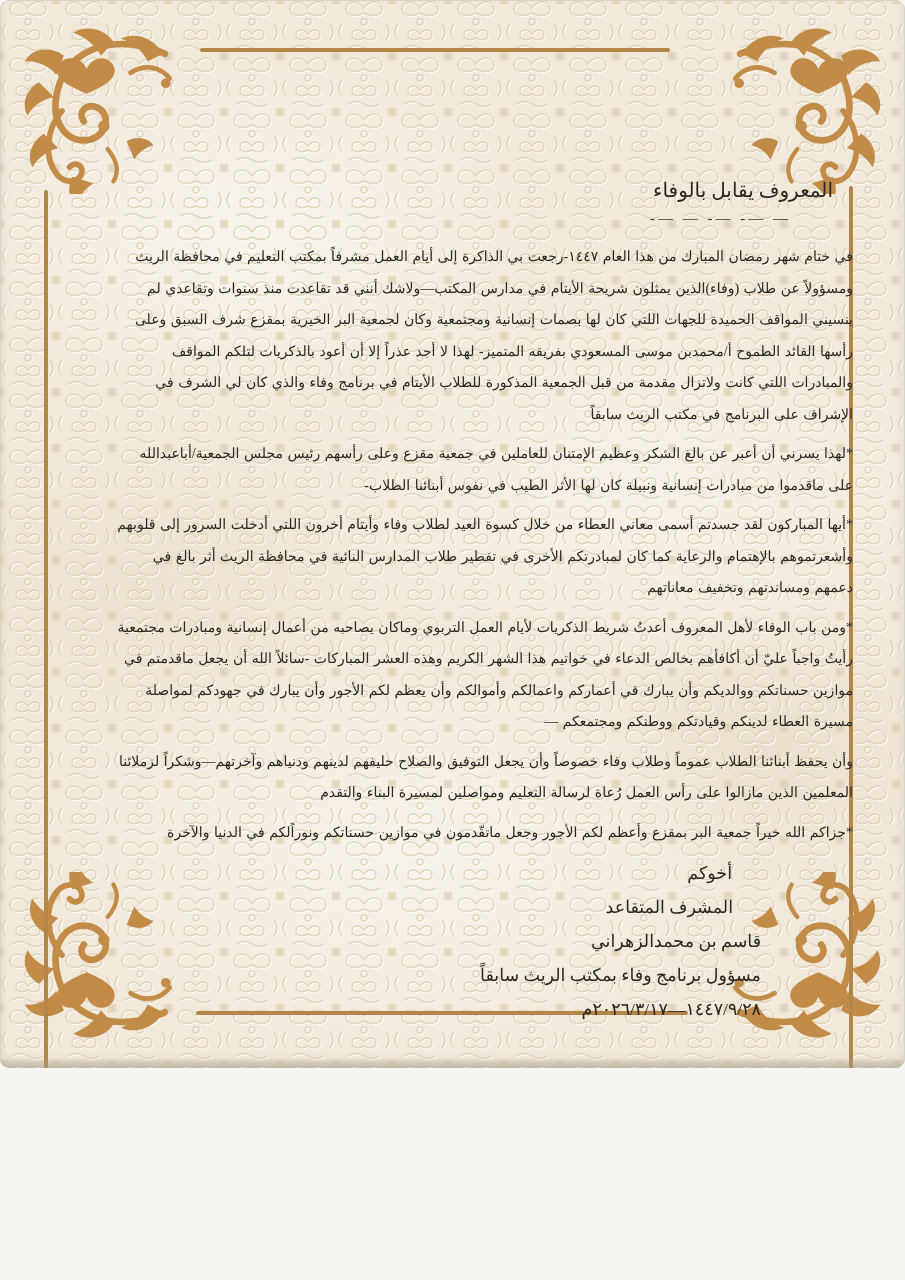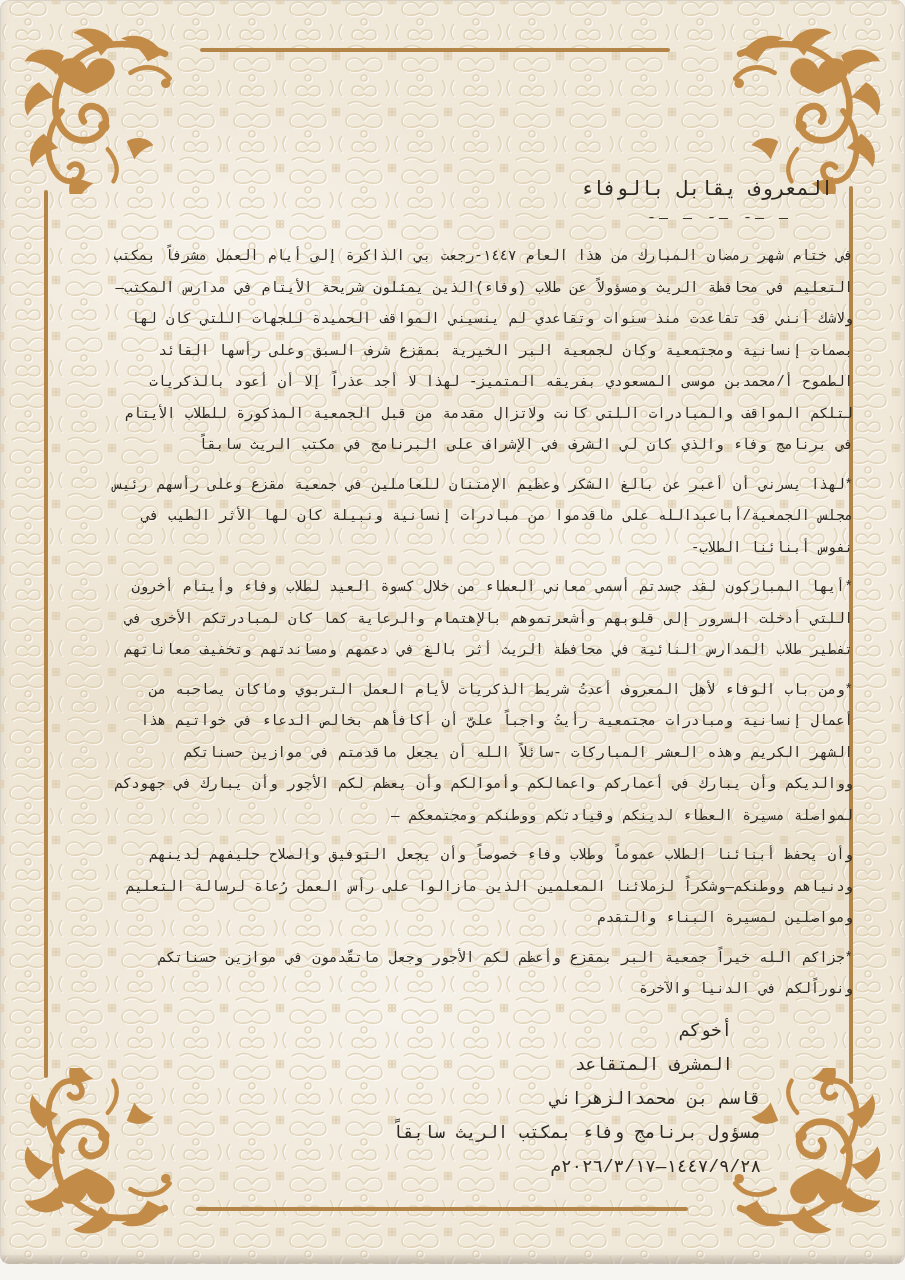--- a/index.html
+++ b/index.html
@@ -1,29 +1,29 @@
 <!DOCTYPE html>
 <html lang="ar"><head>
 <meta charset="utf-8">
 <style>
   html,body{margin:0;padding:0;background:#f6f5f2;}
   .page{
     position:relative;
-    width:905px;height:1264px;
+    width:905px;height:1068px;
     background:
       radial-gradient(ellipse 420px 260px at 28% 22%, rgba(255,255,255,.55), rgba(255,255,255,0) 70%),
       radial-gradient(ellipse 500px 300px at 70% 45%, rgba(255,255,255,.4), rgba(255,255,255,0) 70%),
       radial-gradient(ellipse 520px 320px at 45% 80%, rgba(255,255,255,.45), rgba(255,255,255,0) 70%),
       radial-gradient(ellipse 300px 200px at 85% 70%, rgba(208,186,150,.18), rgba(208,186,150,0) 70%),
       radial-gradient(ellipse 340px 220px at 15% 55%, rgba(208,186,150,.15), rgba(208,186,150,0) 70%),
       #f0e8d9;
     overflow:hidden;
     border-radius:9px;
     box-shadow: inset 0 0 0 1px #d8d3c9, inset 0 -6px 10px rgba(150,140,125,.25);
-    font-family:Liberation Mono, monospace;
+    font-family:Liberation Serif, serif;
   }
   svg.texture{position:absolute;inset:0;pointer-events:none;}
   .corner{position:absolute;width:162px;height:168px;}
   .corner.tl{left:20px;top:26px;}
   .corner.tr{right:20px;top:26px;transform:scaleX(-1);}
   .corner.bl{left:20px;bottom:28px;transform:scaleY(-1);}
   .corner.br{right:20px;bottom:28px;transform:scale(-1,-1);}
   .rule{position:absolute;background:#b38549;border-radius:2px;}
   .rule.top{top:48px;left:200px;width:470px;height:4px;}
   .rule.bottom{bottom:53px;left:196px;width:492px;height:4px;}
@@ -117,21 +117,21 @@
 
   <div class="content">
     <h1 class="title">المعروف يقابل بالوفاء</h1>
     <div class="divider"><span>-—  —  -—  -—  —</span></div>
 
     <div class="body">
       <p>في ختام شهر رمضان المبارك من هذا العام ١٤٤٧-رجعت بي الذاكرة إلى أيام العمل مشرفاً بمكتب التعليم في محافظة الريث ومسؤولاً عن طلاب (وفاء)الذين يمثلون شريحة الأيتام في مدارس المكتب—ولاشك أنني قد تقاعدت منذ سنوات وتقاعدي لم ينسيني المواقف الحميدة للجهات اللتي كان لها بصمات إنسانية ومجتمعية وكان لجمعية البر الخيرية بمقزع شرف السبق وعلى رأسها القائد الطموح أ/محمدبن موسى المسعودي بفريقه المتميز- لهذا لا أجد عذراً إلا أن أعود بالذكريات لتلكم المواقف والمبادرات اللتي كانت ولاتزال مقدمة من قبل الجمعية المذكورة للطلاب الأيتام في برنامج وفاء والذي كان لي الشرف في الإشراف على البرنامج في مكتب الريث سابقاً</p>
       <p>*لهذا يسرني أن أعبر عن بالغ الشكر وعظيم الإمتنان للعاملين في جمعية مقزع وعلى رأسهم رئيس مجلس الجمعية/أباعبدالله على ماقدموا من مبادرات إنسانية ونبيلة كان لها الأثر الطيب في نفوس أبنائنا الطلاب-</p>
       <p>*أيها المباركون لقد جسدتم أسمى معاني العطاء من خلال كسوة العيد لطلاب وفاء وأيتام أخرون اللتي أدخلت السرور إلى قلوبهم وأشعرتموهم بالإهتمام والرعاية كما كان لمبادرتكم الأخرى في تفطير طلاب المدارس النائية في محافظة الريث أثر بالغ في دعمهم ومساندتهم وتخفيف معاناتهم</p>
       <p>*ومن باب الوفاء لأهل المعروف أعدتُ شريط الذكريات لأيام العمل التربوي وماكان يصاحبه من أعمال إنسانية ومبادرات مجتمعية رأيتُ واجباً عليّ أن أكافأهم بخالص الدعاء في خواتيم هذا الشهر الكريم وهذه العشر المباركات -سائلاً الله أن يجعل ماقدمتم في موازين حسناتكم ووالديكم وأن يبارك في أعماركم واعمالكم وأموالكم وأن يعظم لكم الأجور وأن يبارك في جهودكم لمواصلة مسيرة العطاء لدينكم وقيادتكم ووطنكم ومجتمعكم —</p>
-      <p>وأن يحفظ أبنائنا الطلاب عموماً وطلاب وفاء خصوصاً وأن يجعل التوفيق والصلاح حليفهم لدينهم ودنياهم ووطنكم—وشكراً لزملائنا المعلمين الذين مازالوا على رأس العمل رُعاة لرسالة التعليم ومواصلين لمسيرة البناء والتقدم</p>
+      <p>وأن يحفظ أبنائنا الطلاب عموماً وطلاب وفاء خصوصاً وأن يجعل التوفيق والصلاح حليفهم لدينهم ودنياهم وآخرتهم—وشكراً لزملائنا المعلمين الذين مازالوا على رأس العمل رُعاة لرسالة التعليم ومواصلين لمسيرة البناء والتقدم</p>
       <p>*جزاكم الله خيراً جمعية البر بمقزع وأعظم لكم الأجور وجعل ماتقّدمون في موازين حسناتكم ونوراًلكم في الدنيا والآخرة</p>
     </div>
 
     <div class="signature">
       <div class="sig-akhokum">أخوكم</div>
       <div class="sig-role">المشرف المتقاعد</div>
       <div>قاسم بن محمدالزهراني</div>
       <div>مسؤول برنامج وفاء بمكتب الريث سابقاً</div>
       <div>١٤٤٧/٩/٢٨—٢٠٢٦/٣/١٧م</div>
     </div>

